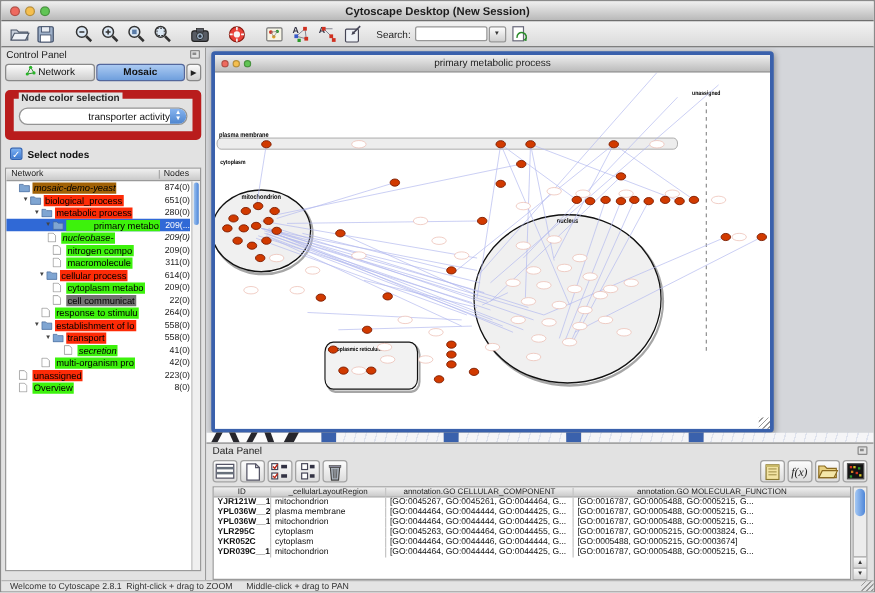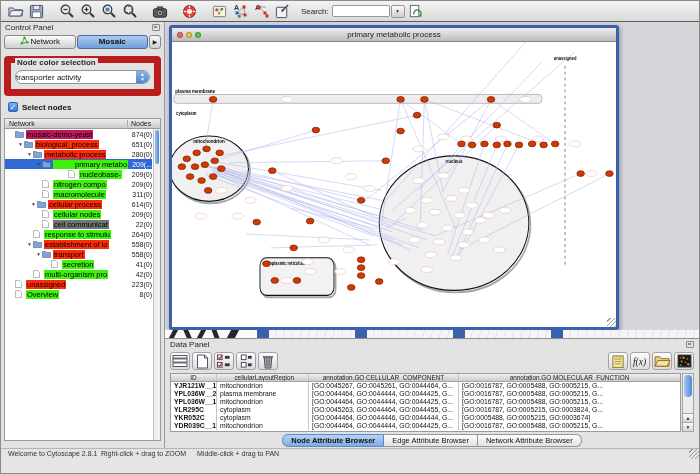--- a/index.html
+++ b/index.html
@@ -21,21 +21,21 @@
 .cp-head{height:11px;display:flex;justify-content:space-between;align-items:center;padding:0 4px;font-size:8px;color:#222}
 .float-ic{width:8px;height:7px;border:1px solid #8a8a8a;border-radius:1px;position:relative}
 .float-ic:after{content:"";position:absolute;left:1px;top:1px;width:3px;height:2px;background:#8a8a8a}
 .cp-tabs{display:flex;align-items:center;padding:1px 3px;gap:1px;height:17px}
 .cp-tab{flex:1;height:14px;background:linear-gradient(#fbfbfb,#cfcfcf);border:1px solid #898989;border-radius:3px;font-size:8px;color:#111;display:flex;align-items:center;justify-content:center;gap:2px;overflow:hidden}
 .cp-tab.sel{background:linear-gradient(#abcaf2,#6f9fdd);border-color:#53679c;font-weight:bold}
 .cp-arrow{width:12px;height:14px;font-size:6px;color:#222;background:linear-gradient(#fbfbfb,#cfcfcf);border:1px solid #898989;border-radius:3px;display:flex;align-items:center;justify-content:center}
 .groupbox{margin:6px 3px 2px;border:7px solid #b91c1c;border-radius:4px;padding:7px 4px 5px;position:relative}
 .gb-label{position:absolute;top:-5px;left:4px;background:#e2e2e2;padding:0 2px;font-size:8px;font-weight:bold;color:#2a2a2a}
 .combo{height:14px;background:#fff;border:1px solid #949494;border-radius:7px;display:flex;align-items:center;overflow:hidden}
-.combo .val{flex:1;text-align:left;font-size:8px;color:#111}
+.combo .val{flex:1;text-align:right;font-size:8px;color:#111}
 .combo .step{width:13px;height:14px;background:linear-gradient(#8cb8f2,#4a82cc);color:#fff;font-size:5px;line-height:5px;display:flex;flex-direction:column;align-items:center;justify-content:center}
 .cb-row{display:flex;align-items:center;gap:4px;padding:4px 7px 3px}
 .cb{width:10px;height:10px;border-radius:2px;background:linear-gradient(#7cb0f2,#3b78d0);border:1px solid #2e62b4;color:#fff;font-size:8px;line-height:9px;text-align:center}
 .cb-label{font-size:8px;font-weight:bold;color:#111}
 .tree-wrap{flex:1;margin:3px 3px 7px;border:1px solid #9a9a9a;background:#fff;display:flex;flex-direction:column;overflow:hidden}
 .tree-head{height:10px;background:linear-gradient(#f0f0f0,#cacaca);border-bottom:1px solid #9a9a9a;display:flex;font-size:7px;color:#222;align-items:center}
 .tree-head .c1{flex:1;padding-left:4px;border-right:1px solid #aaa}
 .tree-head .c2{width:32px;padding-left:3px}
 .tree-body{flex:1;position:relative}
 .tree-row{height:10px;display:flex;align-items:center;font-size:7.5px;margin-right:8px}
@@ -89,20 +89,28 @@
 .dp-tab.sel{background:linear-gradient(#b8d4f6,#7fabe0);border-color:#5d89c4;font-weight:bold}
 .statusbar{height:11px;background:#e4e4e4;position:relative;border-top:1px solid #b5b5b5;font-size:7px;color:#333}
 .sb-item{position:absolute;top:1px}
 .app-grip{position:absolute;right:0;bottom:0;width:10px;height:10px;background:repeating-linear-gradient(135deg,transparent 0 2px,#9a9a9a 2px 3px)}
 </style>
 </head>
 <body>
 
 <div class="app">
 
+  <div class="titlebar">
+    <div class="lights">
+      <span class="light l-red"></span>
+      <span class="light l-yel"></span>
+      <span class="light l-grn"></span>
+    </div>
+    <div class="title">Cytoscape Desktop (New Session)</div>
+  </div>
 
   <div class="toolbar">
     <span id="tb-groups" style="display:flex;align-items:center">
         <span class="tb-btn">
           <span style="display: flex;">
             <svg width="16" height="15" viewBox="0 0 18 16">
               <path d="M1 13V4h5l2 2h8v7z" fill="#c8d0dc" stroke="#4a5568"></path>
               <path d="M1 13l3-6h13l-3 6z" fill="#eef1f6" stroke="#4a5568"></path>
             </svg>
           </span>
@@ -297,21 +305,21 @@
           <div class="tree-sb">
               <span class="tree-sb-thumb"></span>
             </div>
         <div class="tree-row" style="padding-left: 3px;">
               <span class="tr-arrow"></span>
               <span class="ticon">
                 <svg width="9" height="8" viewBox="0 0 9 8">
                   <path d="M0.5 1.5h3l1 1h4v5h-8z" fill="#7fa5d2" stroke="#46689a" stroke-width=".6"></path>
                 </svg>
               </span>
-              <span class="chip" style="background: #be185d;">mosaic-demo-yeast</span>
+              <span class="chip" style="background: #a16207; font-style: italic;">mosaic-demo-yeast</span>
               <span class="cnt">874(0)</span>
             </div>
             <div class="tree-row" style="padding-left: 12px;">
               <span class="tr-arrow">▼</span>
               <span class="ticon">
                 <svg width="9" height="8" viewBox="0 0 9 8">
                   <path d="M0.5 1.5h3l1 1h4v5h-8z" fill="#7fa5d2" stroke="#46689a" stroke-width=".6"></path>
                 </svg>
               </span>
               <span class="chip" style="background: rgb(253, 43, 7);">biological_process</span>
@@ -330,21 +338,21 @@
             <div class="tree-row sel" style="padding-left: 30px;">
               <span class="tr-arrow">▼</span>
               <span class="ticon">
                 <svg width="9" height="8" viewBox="0 0 9 8">
                   <path d="M0.5 1.5h3l1 1h4v5h-8z" fill="#7fa5d2" stroke="#46689a" stroke-width=".6"></path>
                 </svg>
               </span>
               <span class="chip" style="background: rgb(61, 242, 12); padding-left: 22px;">primary metabo</span>
               <span class="cnt">209(...</span>
             </div>
-            <div class="tree-row" style="padding-left: 56px;">
+            <div class="tree-row" style="padding-left: 26px; font-style: italic;">
               <span class="tr-arrow"></span>
               <span class="ticon">
                 <svg width="7" height="8" viewBox="0 0 7 8">
                   <path d="M0.5 0.5h4l2 2v5h-6z" fill="#fff" stroke="#8a8a8a" stroke-width=".6"></path>
                 </svg>
               </span>
               <span class="chip" style="background: rgb(61, 242, 12);">nucleobase-</span>
               <span class="cnt">209(0)</span>
             </div>
             <div class="tree-row" style="padding-left: 30px;">
@@ -377,21 +385,21 @@
               <span class="chip" style="background: rgb(253, 43, 7);">cellular process</span>
               <span class="cnt">614(0)</span>
             </div>
             <div class="tree-row" style="padding-left: 30px;">
               <span class="tr-arrow"></span>
               <span class="ticon">
                 <svg width="7" height="8" viewBox="0 0 7 8">
                   <path d="M0.5 0.5h4l2 2v5h-6z" fill="#fff" stroke="#8a8a8a" stroke-width=".6"></path>
                 </svg>
               </span>
-              <span class="chip" style="background: rgb(61, 242, 12);">cellular nodes</span>
+              <span class="chip" style="background: rgb(61, 242, 12);">cytoplasm metabo</span>
               <span class="cnt">209(0)</span>
             </div>
             <div class="tree-row" style="padding-left: 30px;">
               <span class="tr-arrow"></span>
               <span class="ticon">
                 <svg width="7" height="8" viewBox="0 0 7 8">
                   <path d="M0.5 0.5h4l2 2v5h-6z" fill="#fff" stroke="#8a8a8a" stroke-width=".6"></path>
                 </svg>
               </span>
               <span class="chip" style="background: #737373;">cell communicat</span>
@@ -427,21 +435,21 @@
               <span class="chip" style="background: rgb(253, 43, 7);">transport</span>
               <span class="cnt">558(0)</span>
             </div>
             <div class="tree-row" style="padding-left: 39px;">
               <span class="tr-arrow"></span>
               <span class="ticon">
                 <svg width="7" height="8" viewBox="0 0 7 8">
                   <path d="M0.5 0.5h4l2 2v5h-6z" fill="#fff" stroke="#8a8a8a" stroke-width=".6"></path>
                 </svg>
               </span>
-              <span class="chip" style="background: rgb(61, 242, 12);">secretion</span>
+              <span class="chip" style="background: rgb(61, 242, 12); font-style: italic;">secretion</span>
               <span class="cnt">41(0)</span>
             </div>
             <div class="tree-row" style="padding-left: 21px;">
               <span class="tr-arrow"></span>
               <span class="ticon">
                 <svg width="7" height="8" viewBox="0 0 7 8">
                   <path d="M0.5 0.5h4l2 2v5h-6z" fill="#fff" stroke="#8a8a8a" stroke-width=".6"></path>
                 </svg>
               </span>
               <span class="chip" style="background: rgb(61, 242, 12);">multi-organism pro</span>
@@ -811,25 +819,20 @@
                   <span class="dt-cell dt-c3">[GO:0016787, GO:0005488, GO:0005215, G...</span>
                 </div>
               </div>
           </div>
           <div class="dscroll">
             <span class="dscroll-thumb"></span>
             <span class="dscroll-btn dscroll-up">▲</span>
             <span class="dscroll-btn dscroll-dn">▼</span>
           </div>
         </div>
-        <div class="dp-tabs" id="dp-tabs">
-            <span class="dp-tab sel">Node Attribute Browser</span>
-            <span class="dp-tab">Edge Attribute Browser</span>
-            <span class="dp-tab">Network Attribute Browser</span>
-          </div>
       </div>
     </div>
   </div>
 
   <div class="statusbar">
     <span class="sb-item" style="left:7px">Welcome to Cytoscape 2.8.1</span>
     <span class="sb-item" style="left:100px">Right-click + drag to ZOOM</span>
     <span class="sb-item" style="left:196px">Middle-click + drag to PAN</span>
     <span class="app-grip"></span>
   </div>

